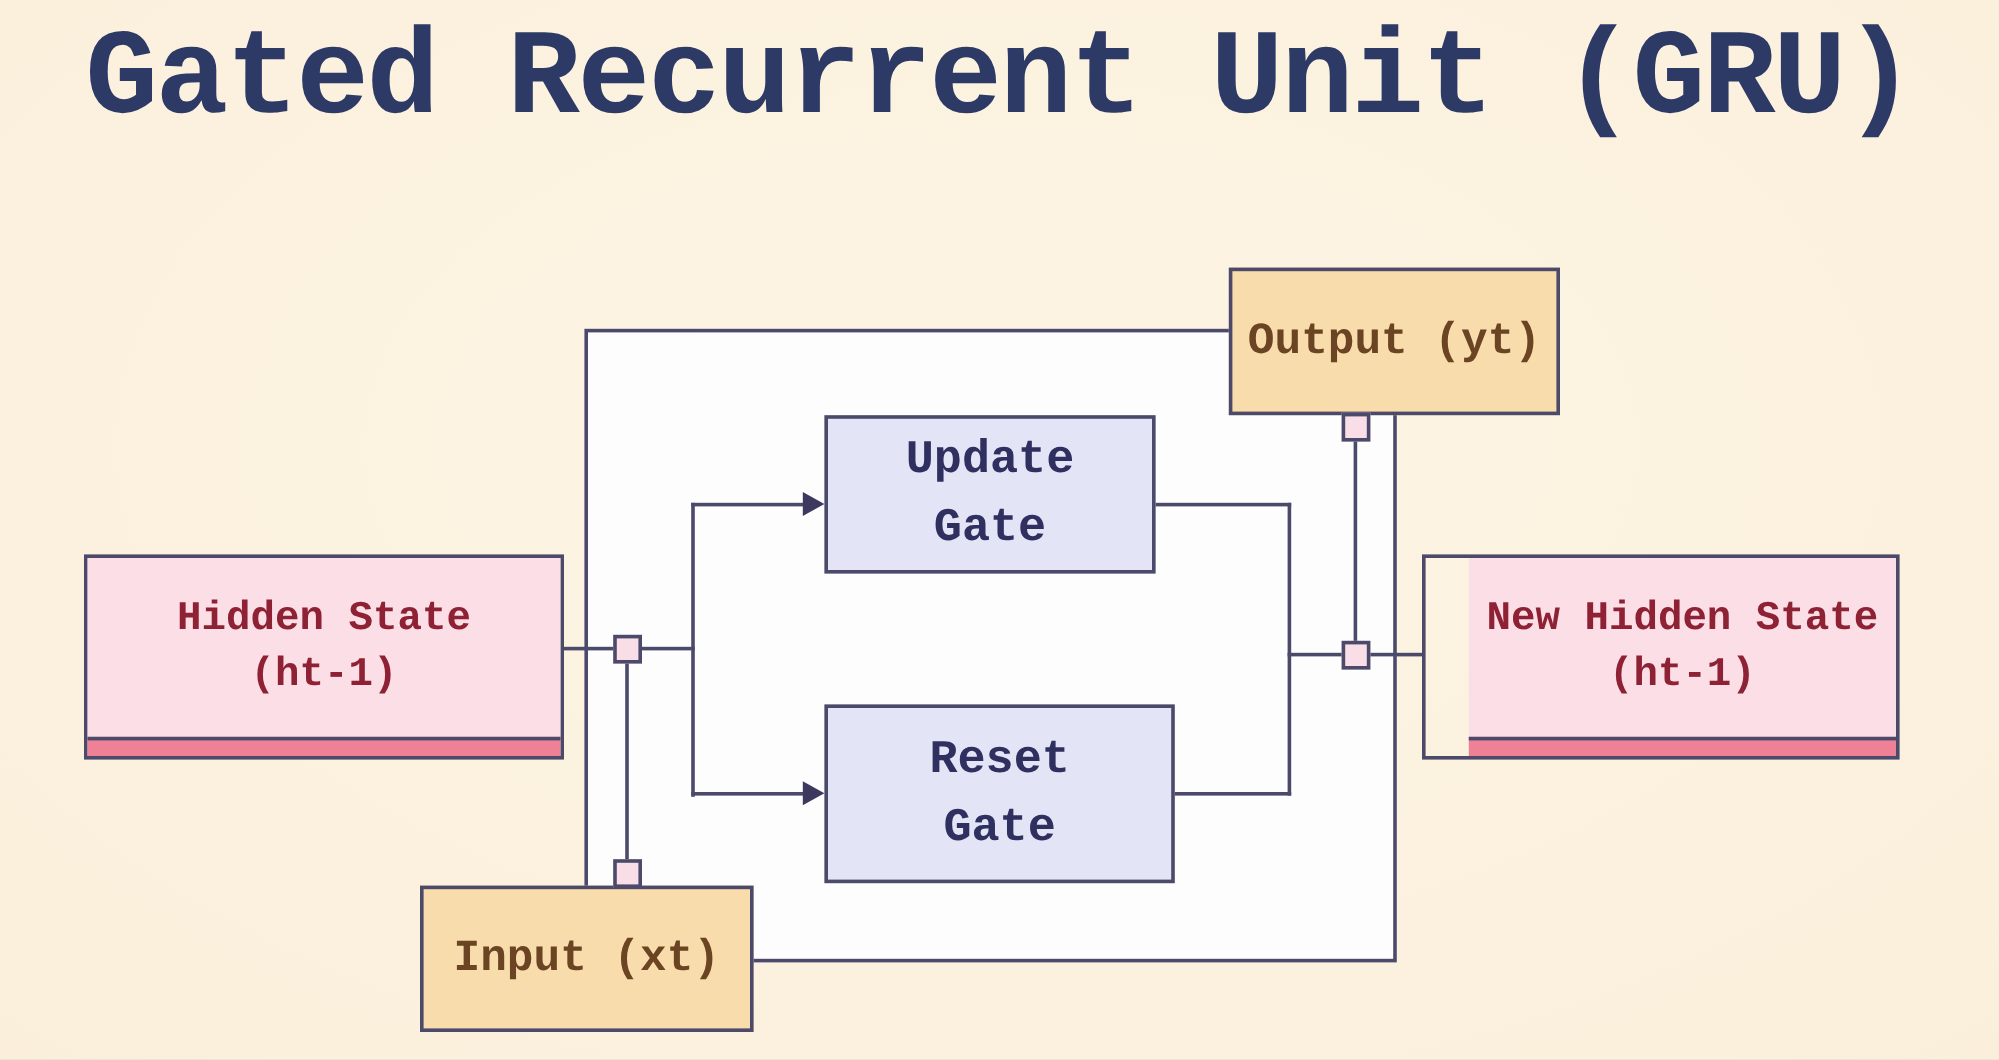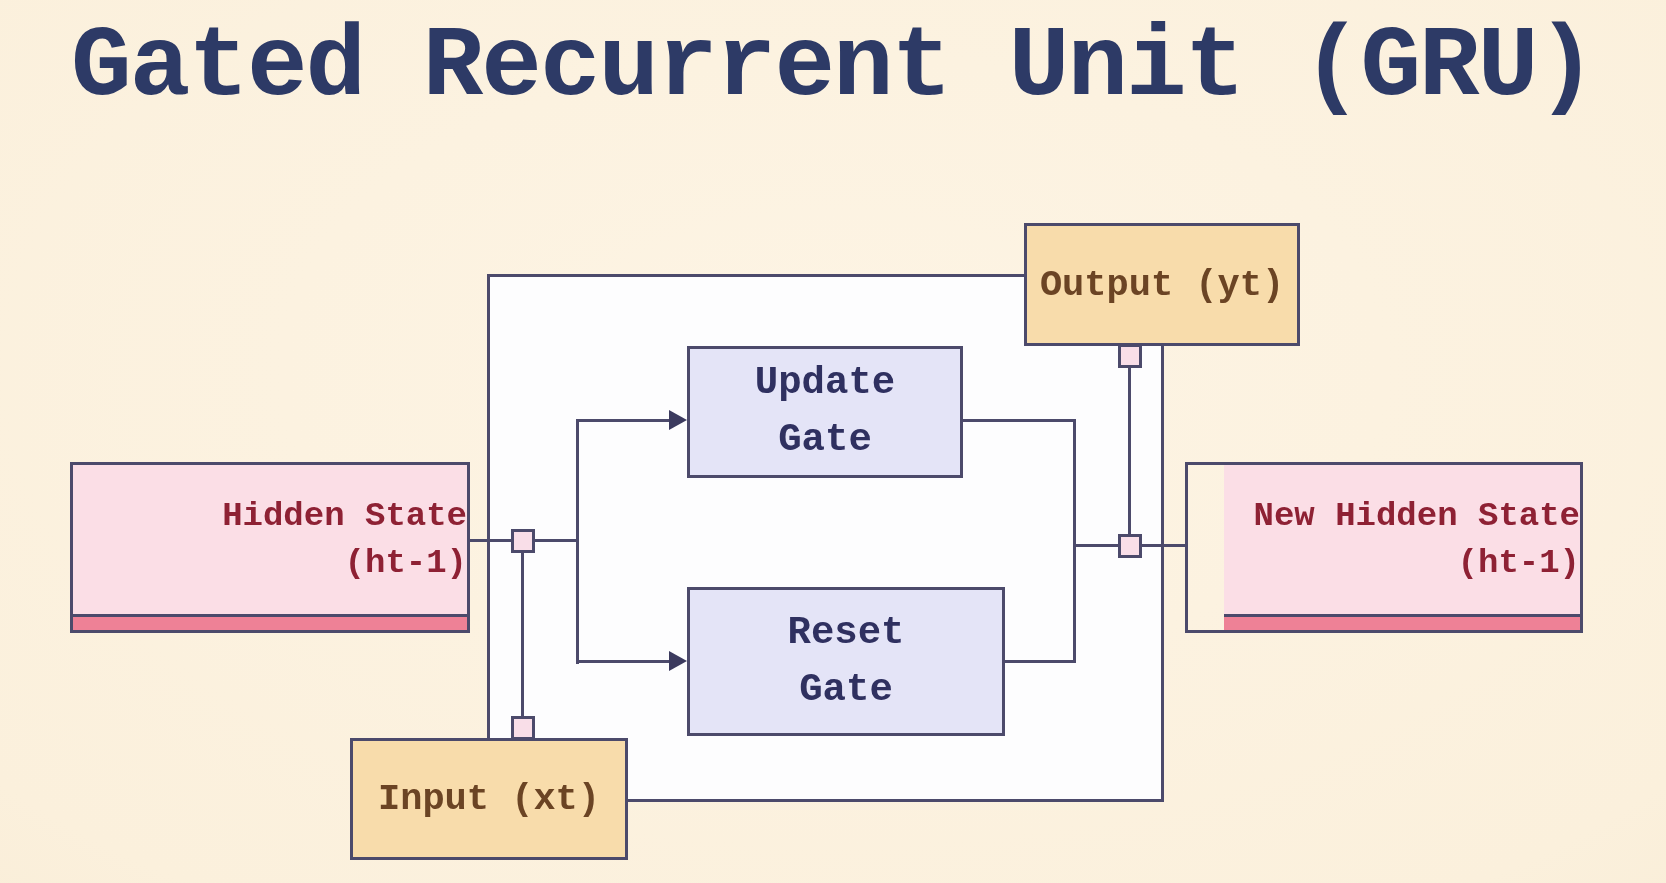--- a/index.html
+++ b/index.html
@@ -40,21 +40,21 @@
     position:absolute;
     box-sizing:border-box;
     border:3px solid #4c4a6b;
     display:flex;flex-direction:column;
   }
   .box .fill{
     flex:1;display:flex;flex-direction:column;
     align-items:center;justify-content:center;
     text-align:center;
   }
-  .box.pink .fill{background:#fbdee6;align-items:flex-end;}
+  .box.pink .fill{background:#fbdee6;}
   .box.pink .box-label{font-size:34px;font-weight:600;color:#8e2134;line-height:1.38;}
   .box .strip{height:13px;background:#ee8196;border-top:3px solid #4c4a6b;}
   .box.lavender{background:#e4e4f7;}
   .box.lavender .box-label{font-size:39px;font-weight:700;color:#2f3060;line-height:1.45;}
   .box.tan{background:#f8dcab;}
   .box.tan .box-label{font-size:37px;font-weight:600;color:#6b4424;}
   .box.tan .fill{background:transparent;}
 </style>
 </head>
 <body>
@@ -95,21 +95,21 @@
     <div class="strip"></div>
   </div>
 
   <div class="box lavender" style="left:687px;top:346px;width:276px;height:132px;">
     <div class="fill">
       <div class="box-label">Update</div>
       <div class="box-label">Gate</div>
     </div>
   </div>
 
-  <div class="box lavender" style="left:687px;top:587px;width:318px;height:149px;">
+  <div class="box lavender" style="left:687px;top:587px;width:292px;height:149px;">
     <div class="fill">
       <div class="box-label">Reset</div>
       <div class="box-label">Gate</div>
     </div>
   </div>
 
   <div class="box tan" style="left:1024px;top:223px;width:276px;height:123px;">
     <div class="fill">
       <div class="box-label">Output (yt)</div>
     </div>

